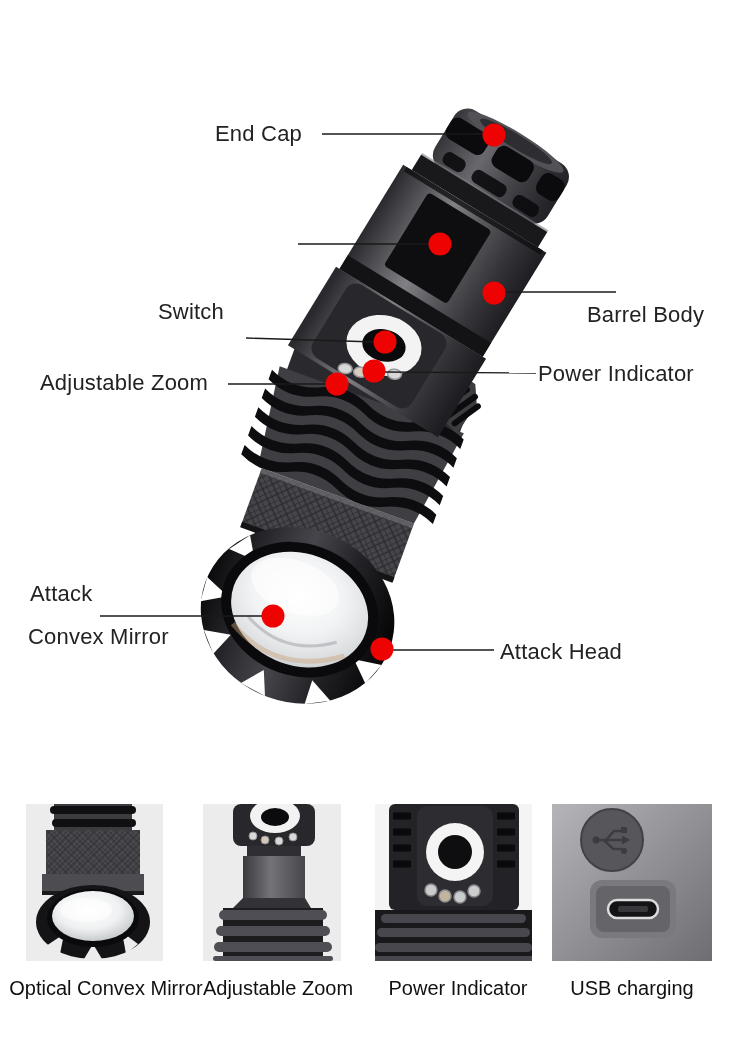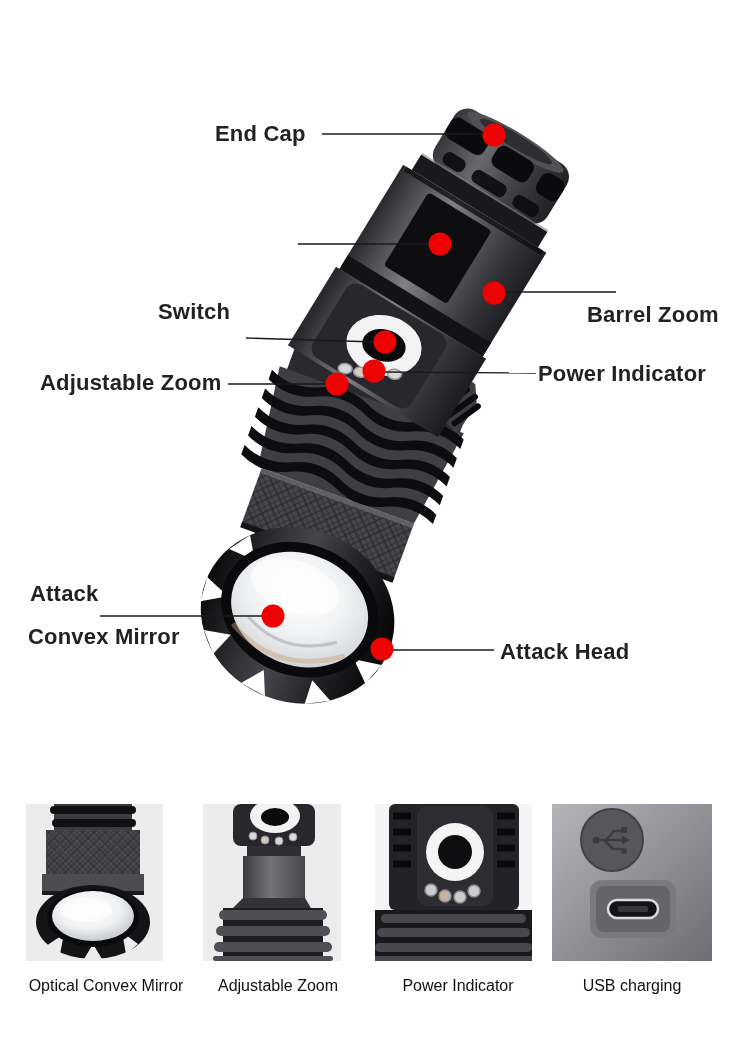--- a/index.html
+++ b/index.html
@@ -1,32 +1,32 @@
 <!DOCTYPE html>
 <html><head>
 <meta charset="utf-8">
 <style>
   html,body{margin:0;padding:0;}
   body{
     width:750px;height:1050px;background:#ffffff;
     font-family:"Liberation Sans", sans-serif;color:#222;
     position:relative;overflow:hidden;
   }
-  .stage{position:absolute;left:0;top:0;width:654px;height:780px;font-weight:bold;}
+  .stage{position:absolute;left:0;top:0;width:654px;height:780px;}
   .stage svg{position:absolute;left:0;top:0;}
   .callout{
     position:absolute;font-size:22px;line-height:1.15;color:#222;
     white-space:nowrap;letter-spacing:0.2px;
   }
   .thumbs{position:absolute;left:0;top:0;width:750px;height:270px;top:780px;}
   .thumb{position:absolute;top:24px;height:157px;margin:0;padding:0;}
   .thumb svg{display:block;}
   .thumb-caption{
     position:absolute;top:197px;transform:translateX(-50%);
-    font-size:16px;color:#111;white-space:nowrap;
+    font-size:20px;color:#111;white-space:nowrap;
   }
 </style>
 </head>
 <body>
 
 <div class="stage">
 
   <svg width="750" height="780" viewBox="0 0 750 780">
     <defs>
       <linearGradient id="bgA" gradientUnits="userSpaceOnUse" x1="-84" y1="0" x2="84" y2="0">
@@ -137,21 +137,21 @@
       <circle cx="494" cy="293" r="11.5" fill="#ee0202"></circle>
       <circle cx="385" cy="342" r="11.5" fill="#ee0202"></circle>
       <circle cx="374" cy="371" r="11.5" fill="#ee0202"></circle>
       <circle cx="337" cy="384" r="11.5" fill="#ee0202"></circle>
       <circle cx="273" cy="616" r="11.5" fill="#ee0202"></circle>
       <circle cx="382" cy="649" r="11.5" fill="#ee0202"></circle>
     </g>
   </svg>
 
   <div class="callout" style="left:215px;top:121px;">End Cap</div>
-  <div class="callout" style="left:587px;top:302px;">Barrel Zoom</div>
+  <div class="callout" style="left:587px;top:302px;">Barrel Body</div>
   <div class="callout" style="left:158px;top:299px;">Switch</div>
   <div class="callout" style="left:40px;top:370px;">Adjustable Zoom</div>
   <div class="callout" style="left:538px;top:361px;">Power Indicator</div>
   <div class="callout" style="left:30px;top:581px;">Attack</div>
   <div class="callout" style="left:28px;top:624px;">Convex Mirror</div>
   <div class="callout" style="left:500px;top:639px;">Attack Head</div>
 </div>
 
 <div class="thumbs">
 

